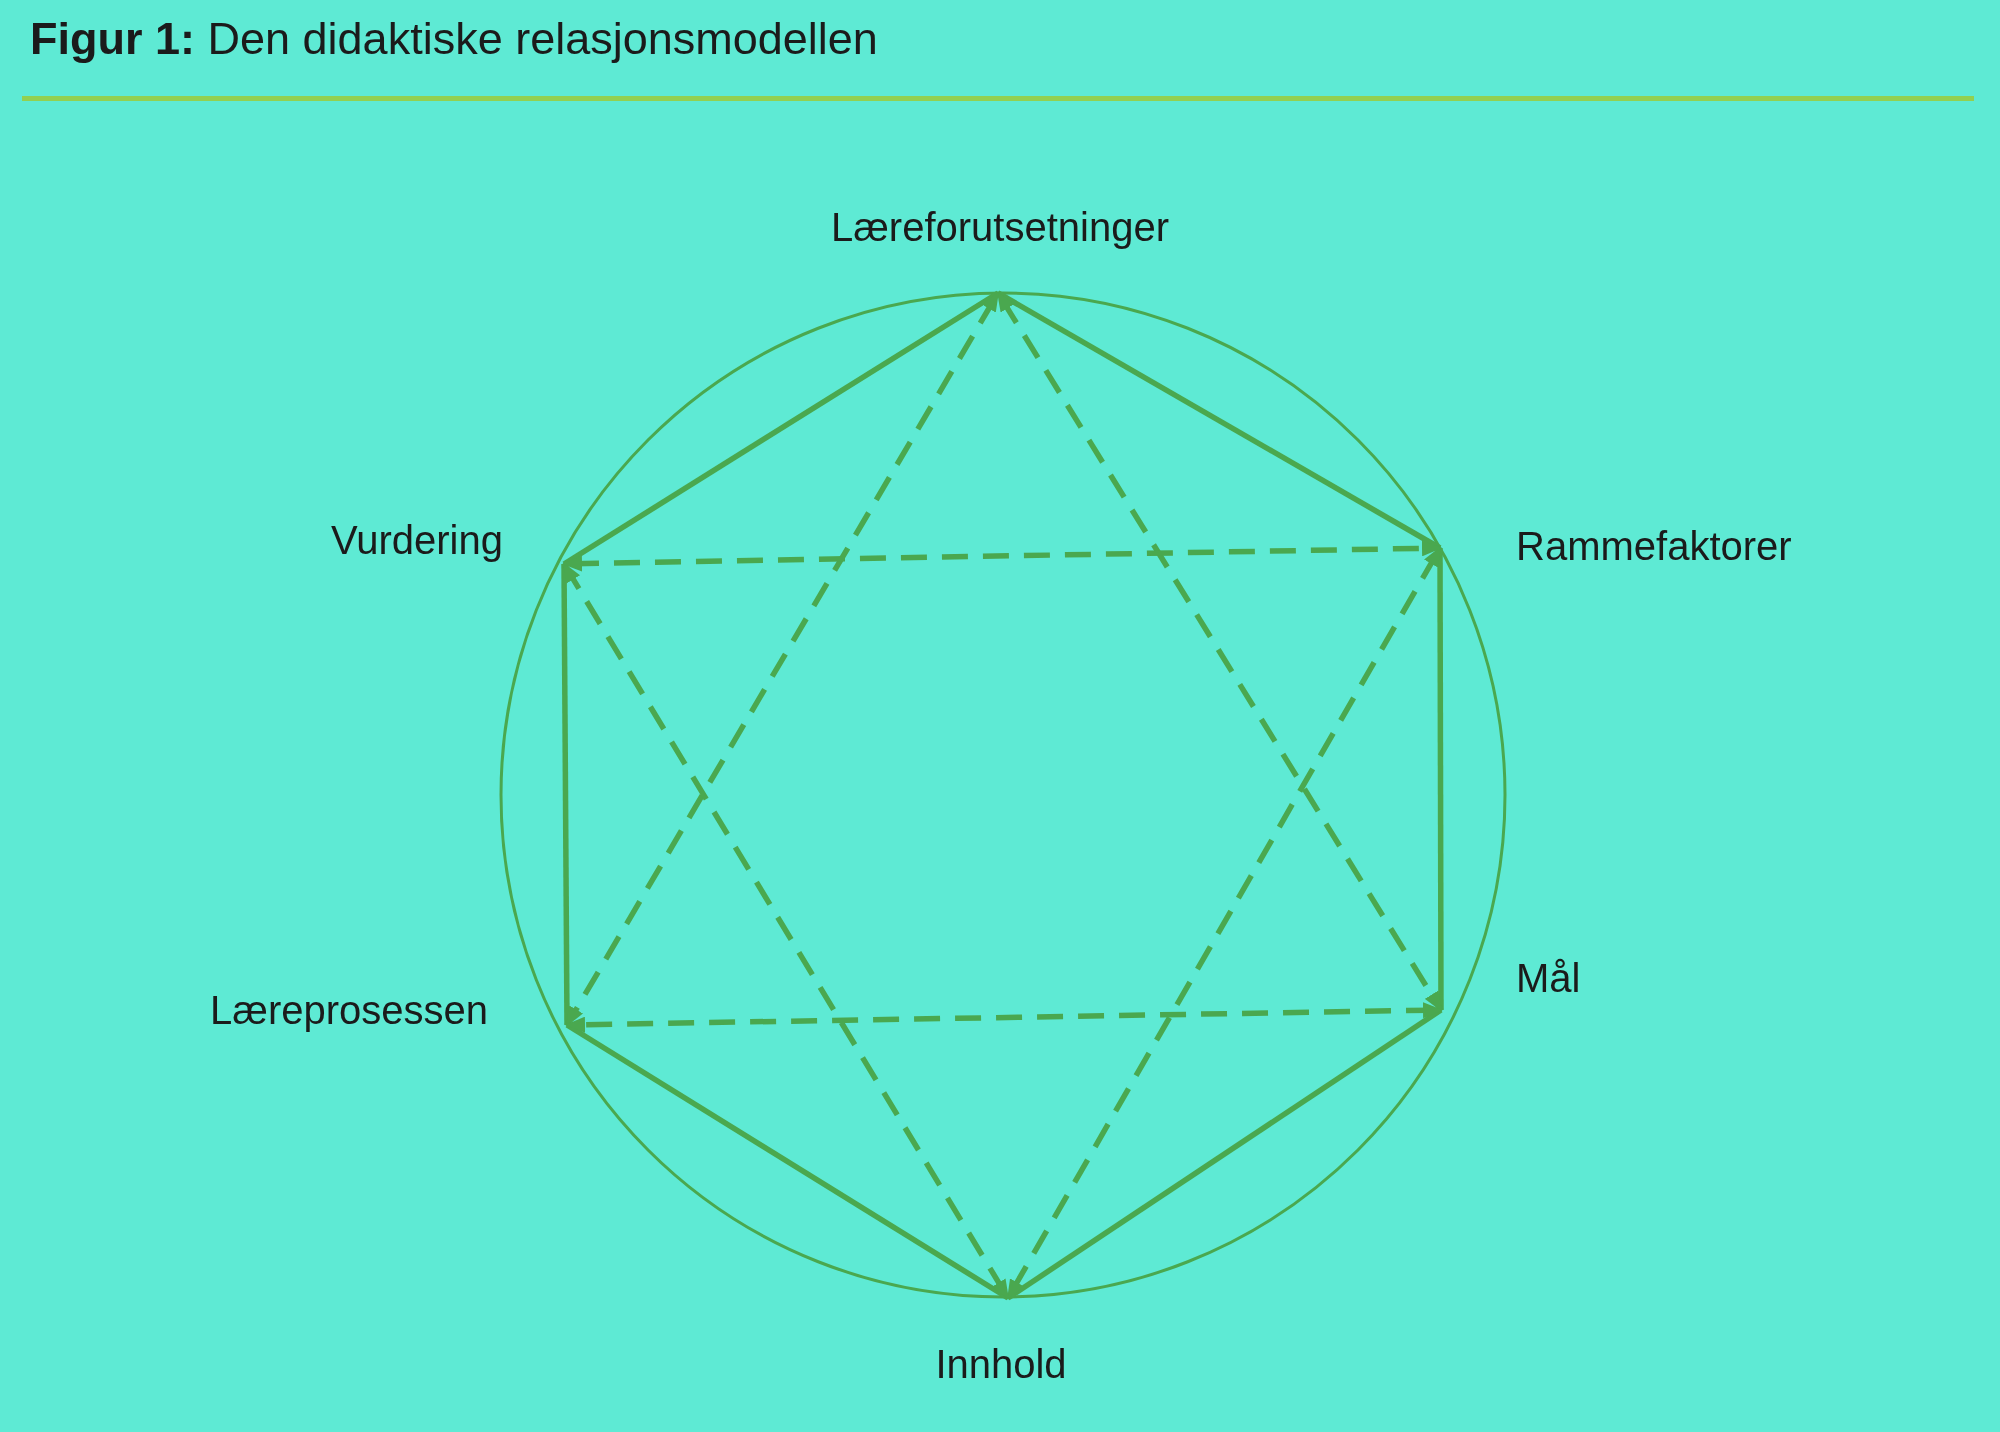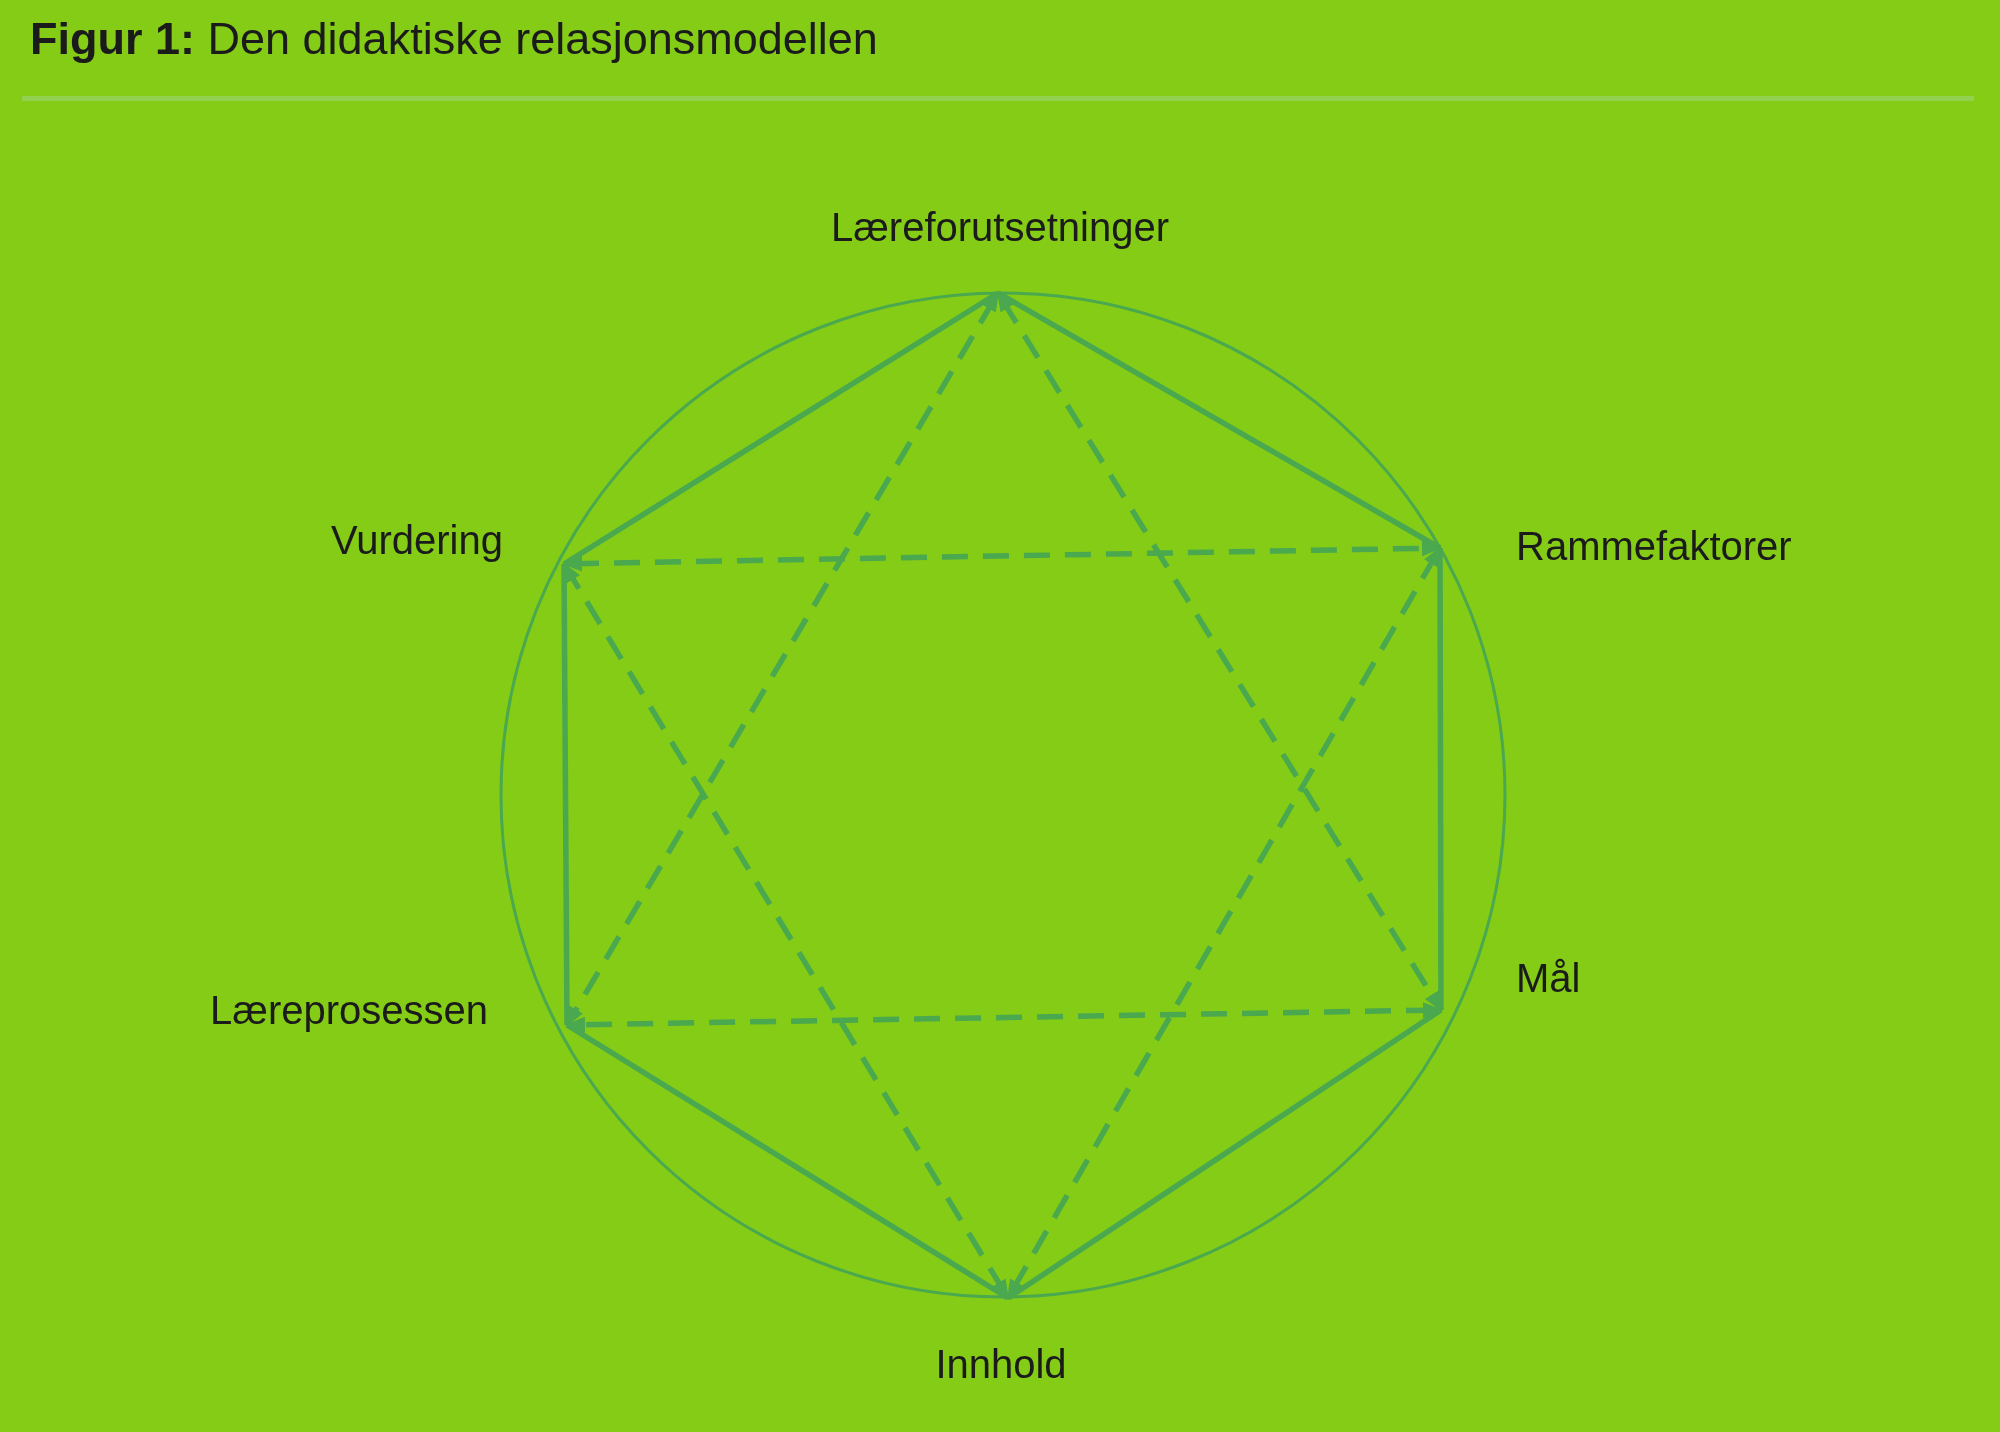--- a/index.html
+++ b/index.html
@@ -4,21 +4,21 @@
 <style>
   :root{
     --diagram-line:#4aa84f;
     --title-rule:#92d050;
     --label-text:#1b1b1b;
   }
   html,body{margin:0;padding:0;background:#ffffff;}
   .page{
     position:relative;
     width:2000px;height:1432px;
-    background:#84cc16;
+    background:#5eead4;
     font-family:"Liberation Sans",sans-serif;
     overflow:hidden;
   }
   .figure-title{
     position:absolute;left:30px;top:13px;
     font-size:45px;line-height:1.15;
     color:var(--label-text);
     white-space:nowrap;
   }
   .figure-title .prefix{font-weight:700;}

